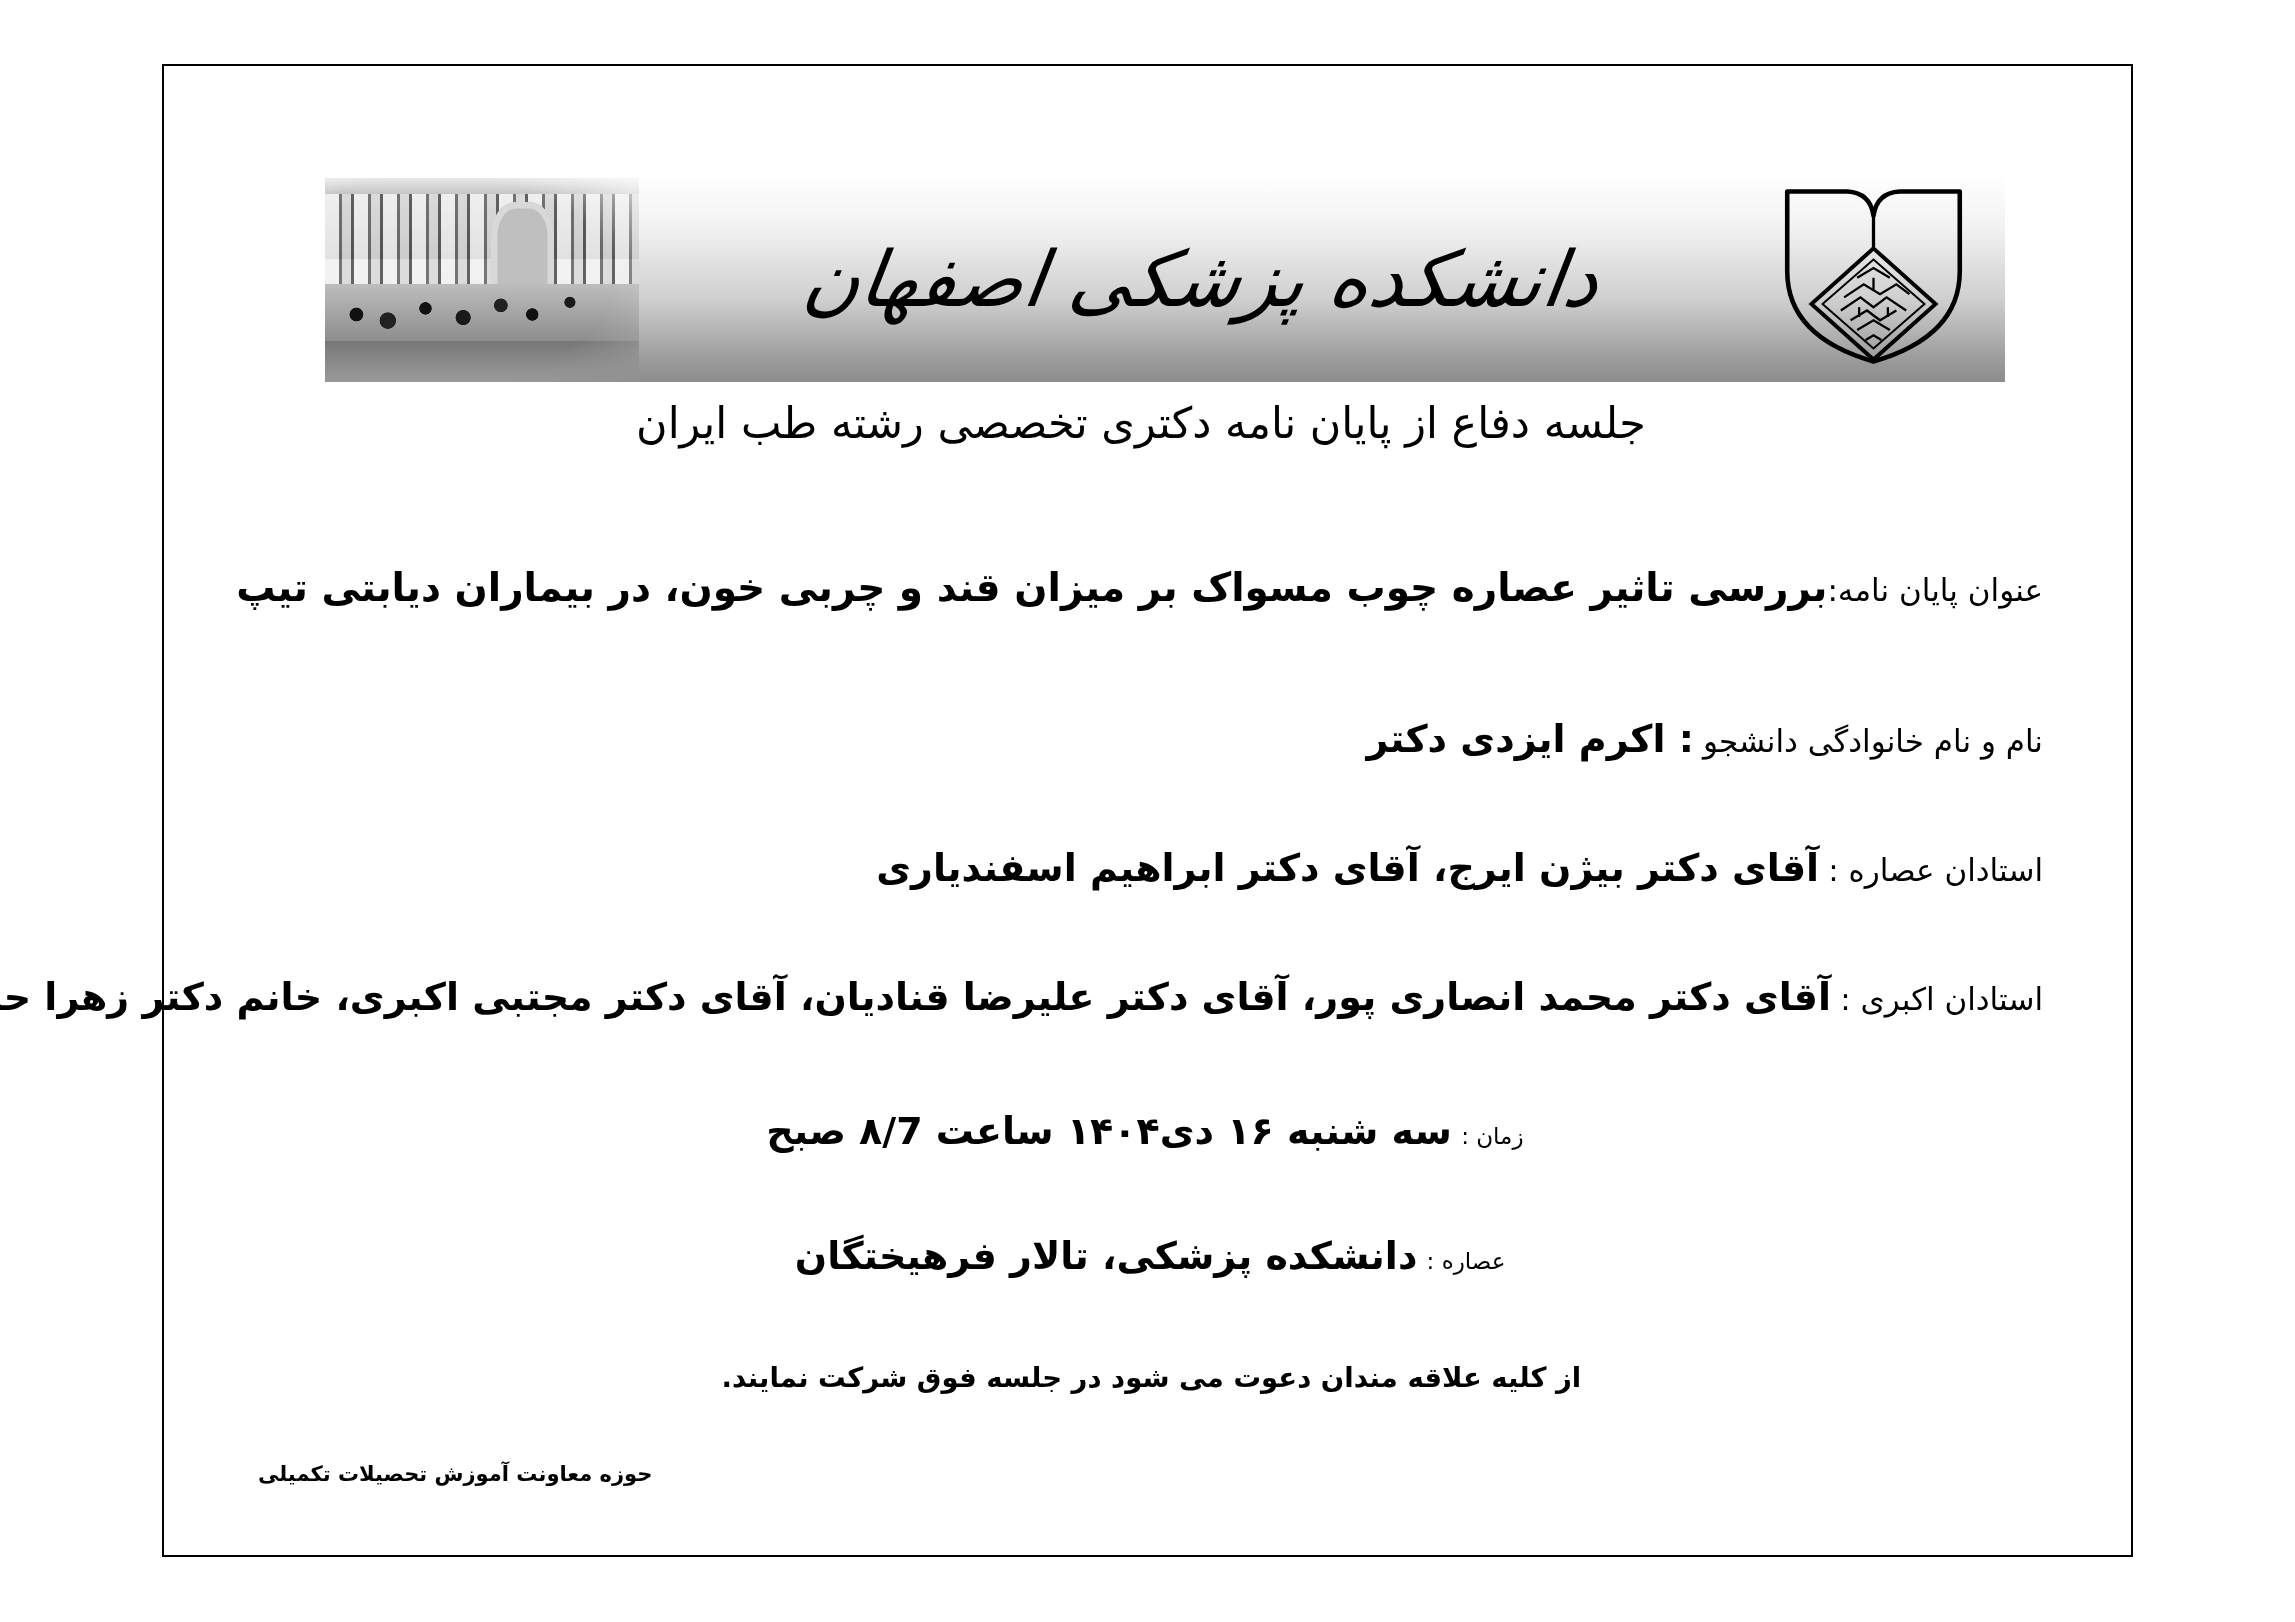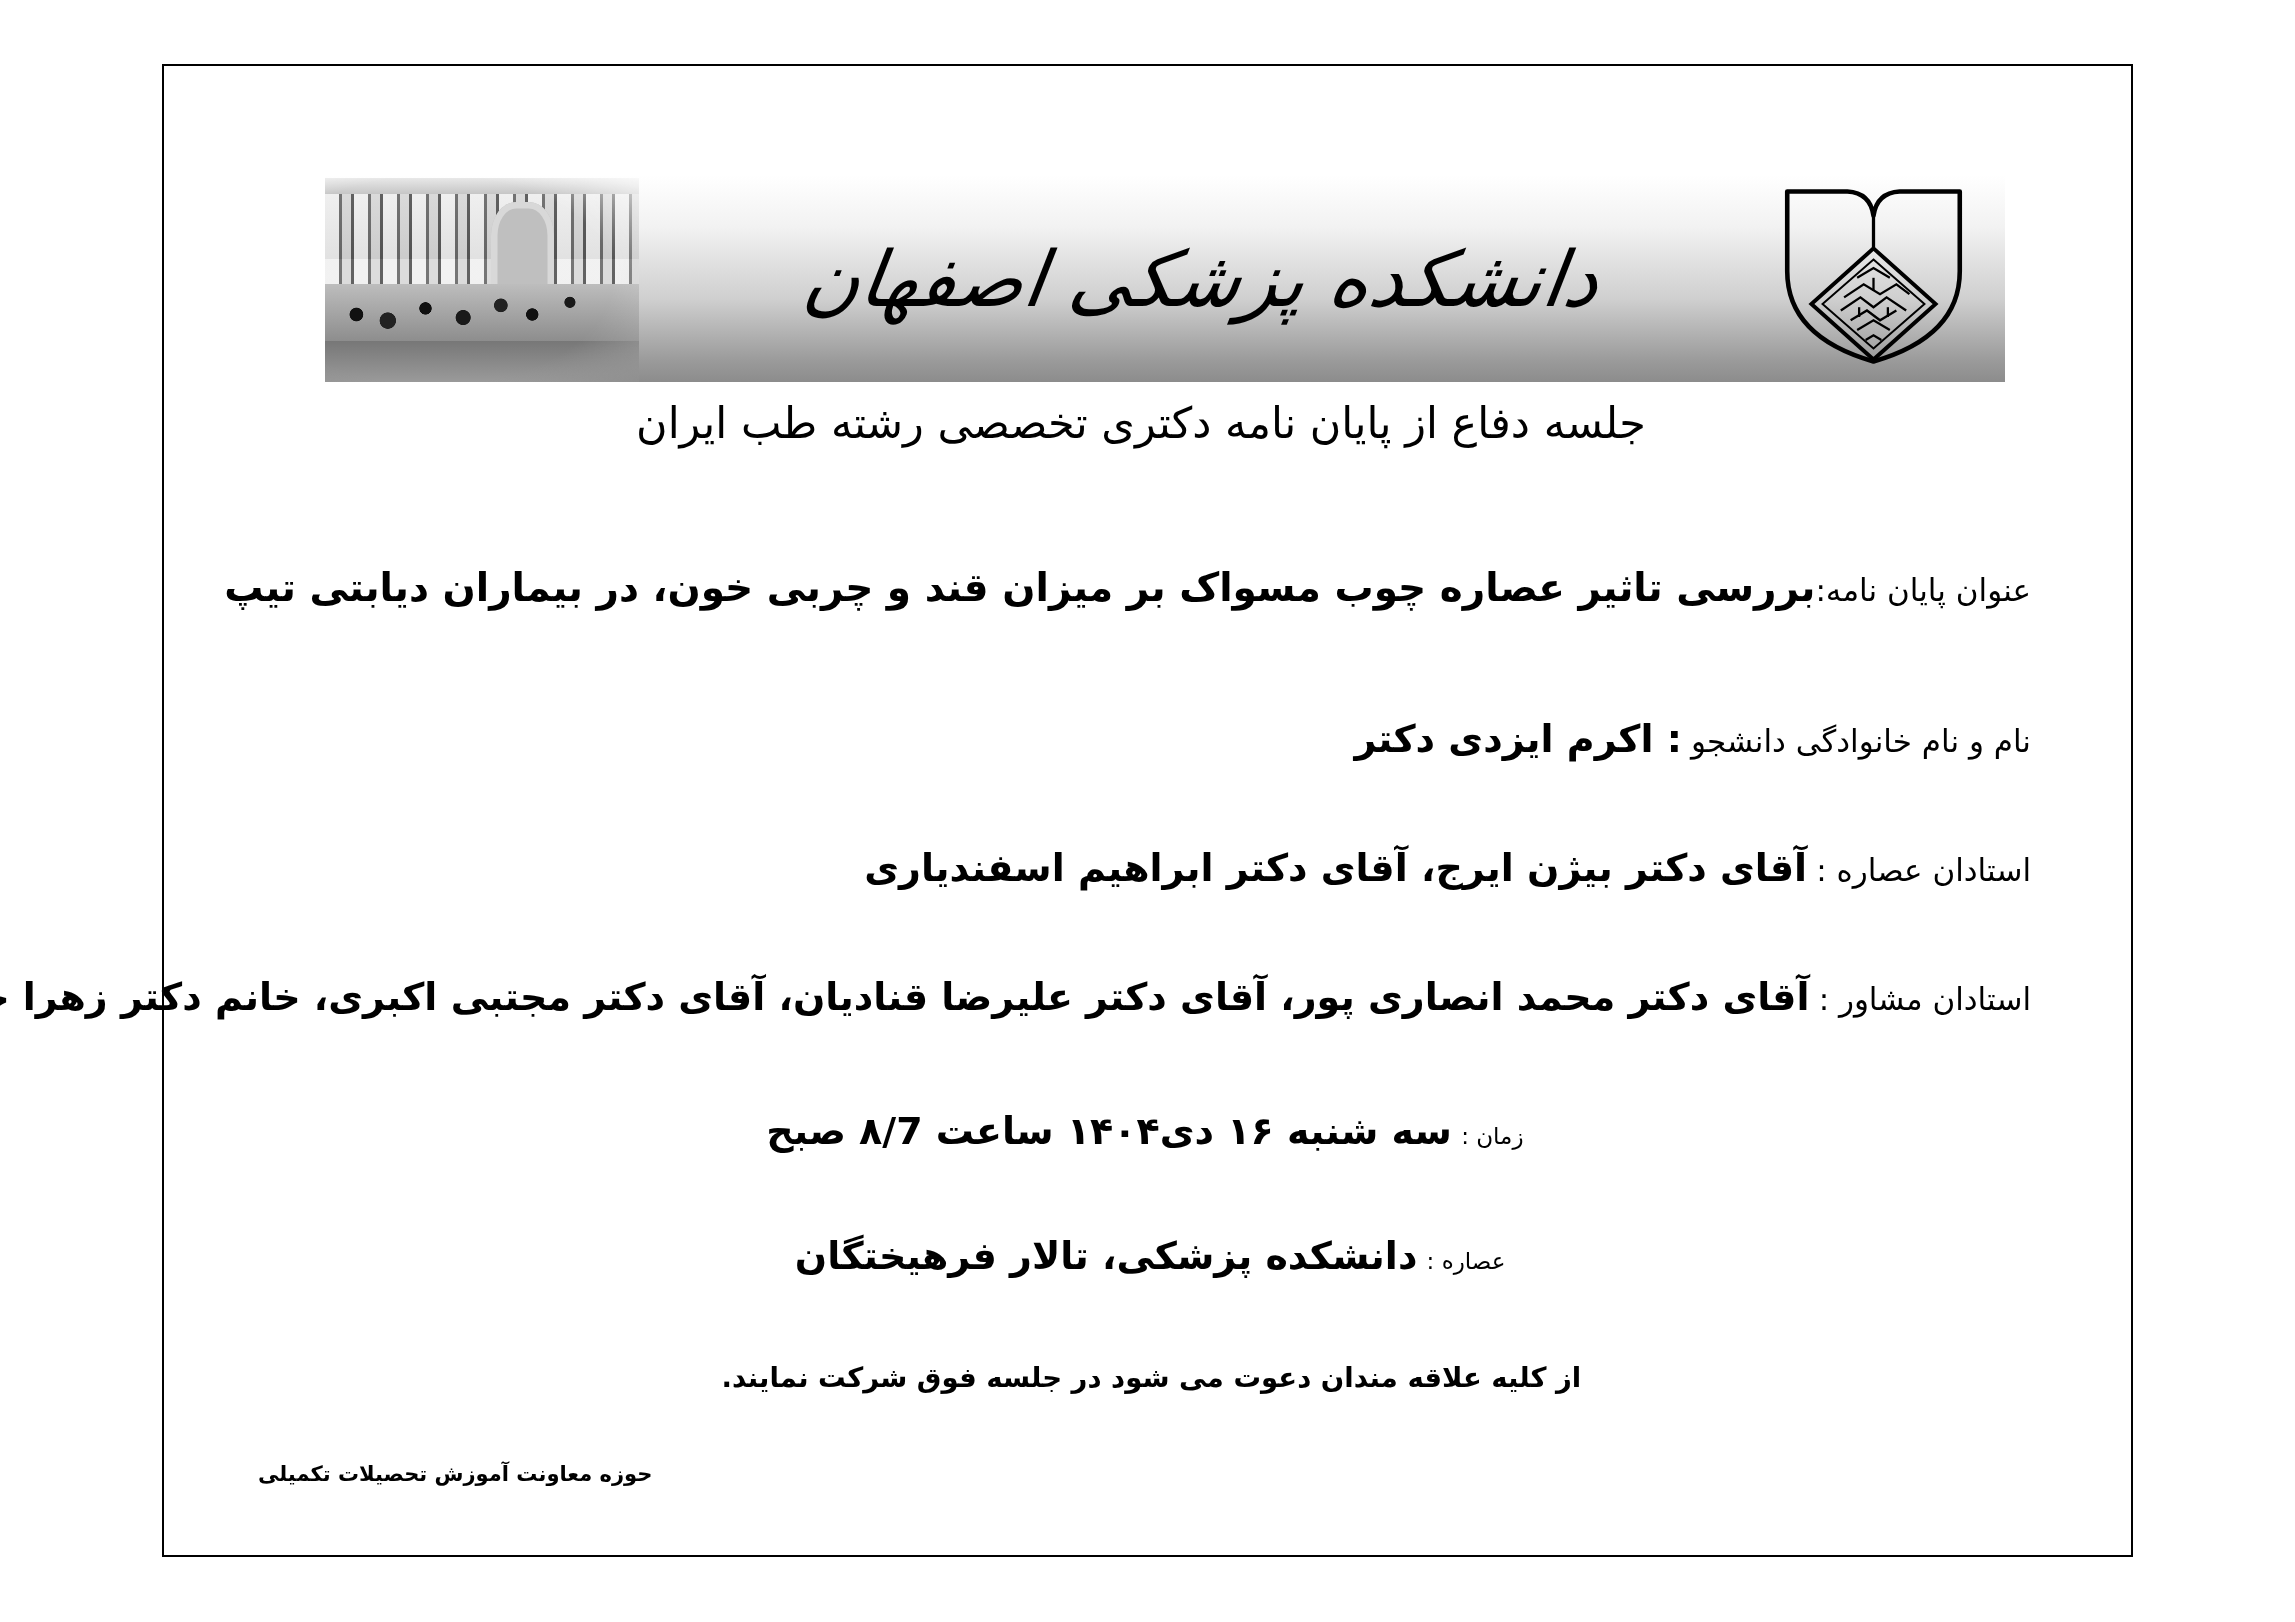--- a/index.html
+++ b/index.html
@@ -109,21 +109,21 @@
     .label { font-weight: normal; }
     .value { font-weight: bold; }
     .heading {
       left: 0; width: 2295px; top: 402px;
       text-align: center;
       font-size: 43px;
       font-family: "DejaVu Sans", "Liberation Sans", sans-serif;
       transform: translateX(-6.5px);
     }
     .row-right {
-      right: 264px;
+      right: 252px;
       text-align: right;
       font-size: 38px;
     }
     .row-right .label { font-size: 31px; }
     .thesis { top: 568px; }
     .thesis .value { font-weight: 600; font-size: 39px; }
     .student { top: 720px; }
     .supervisors { top: 849px; }
     .advisors { top: 978px; }
     .centered {
@@ -186,21 +186,21 @@
 
 <div class="text-line row-right student">
   <span class="label">نام و نام خانوادگی دانشجو</span><span class="sep"></span><span class="value">: اکرم ایزدی دکتر</span>
 </div>
 
 <div class="text-line row-right supervisors">
   <span class="label">استادان عصاره :</span><span class="sep"></span><span class="value">آقای دکتر بیژن ایرج، آقای دکتر ابراهیم اسفندیاری</span>
 </div>
 
 <div class="text-line row-right advisors">
-  <span class="label">استادان مشاور :</span><span class="sep"></span><span class="value">آقای دکتر محمد انصاری پور، آقای دکتر علیرضا قنادیان، آقای دکتر مجتبی اکبری، خانم دکتر زهرا حیدری</span>
+  <span class="label">استادان اکبری :</span><span class="sep"></span><span class="value">آقای دکتر محمد انصاری پور، آقای دکتر علیرضا قنادیان، آقای دکتر مجتبی اکبری، خانم دکتر زهرا حیدری</span>
 </div>
 
 <div class="text-line centered time">
   <span class="label">زمان :</span><span class="sep"></span><span class="value">سه شنبه  ۱۶ دی۱۴۰۴  ساعت ۸/7 صبح</span>
 </div>
 
 <div class="text-line centered place">
   <span class="label">عصاره :</span><span class="sep"></span><span class="value">دانشکده پزشکی، تالار فرهیختگان</span>
 </div>
 

